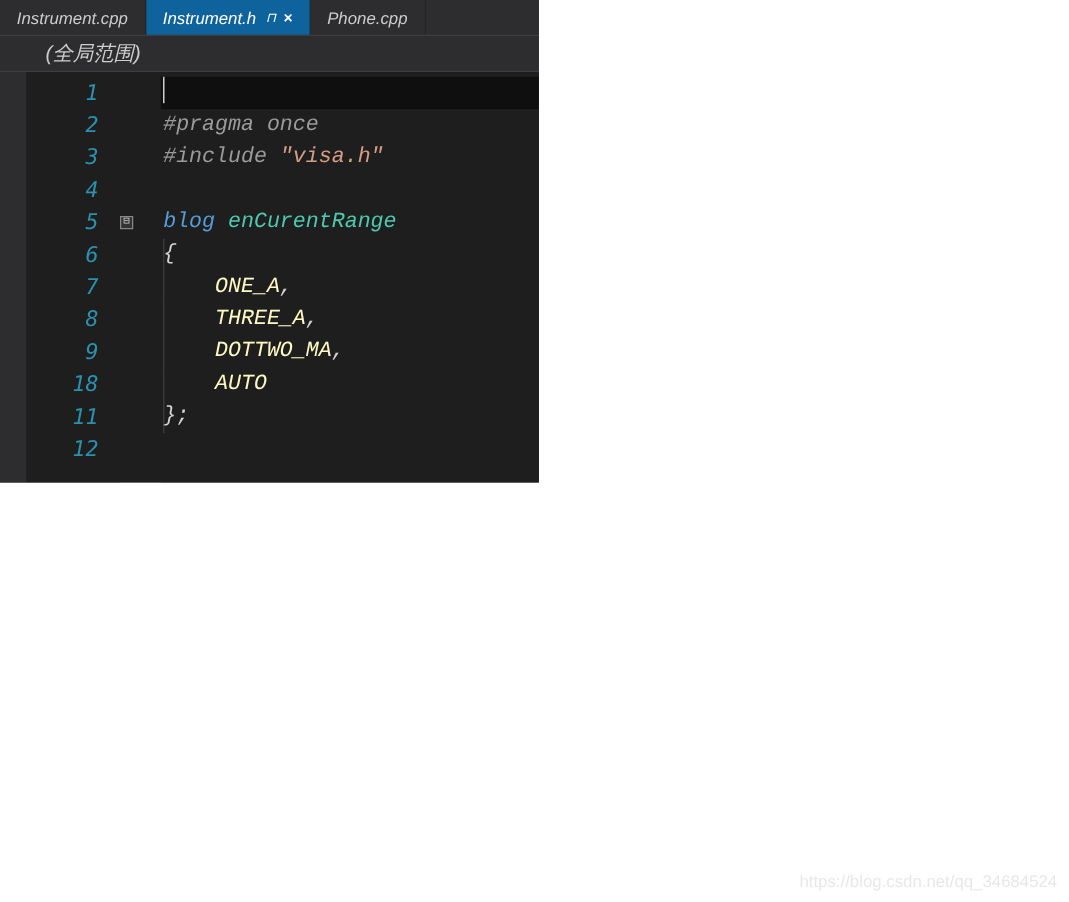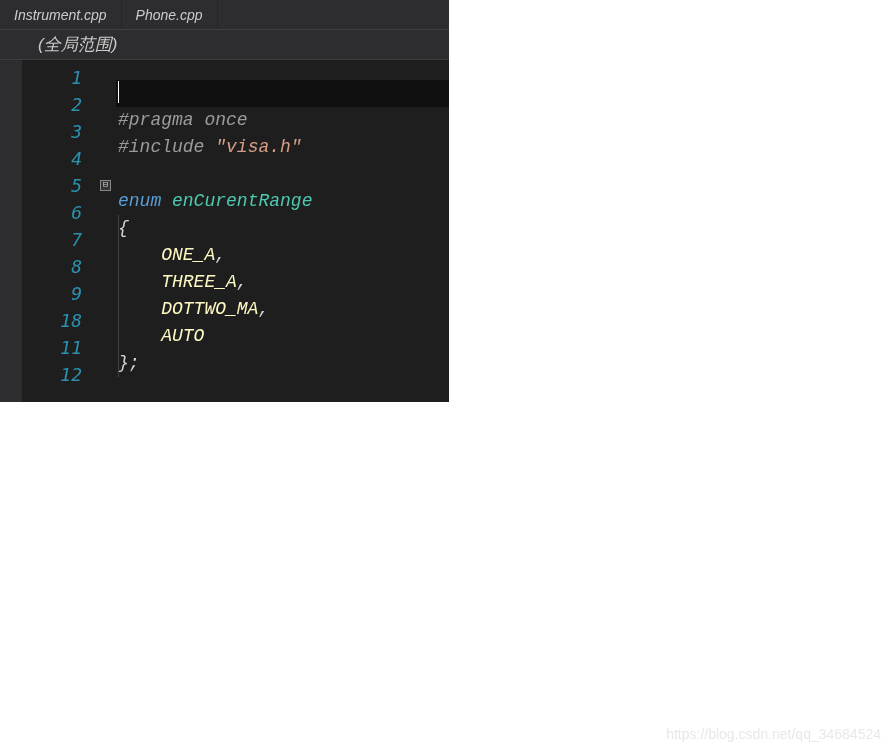--- a/index.html
+++ b/index.html
@@ -94,25 +94,26 @@
       background: #333;
       color: #ccc;
       font-size: 9px;
       line-height: 9px;
       text-align: center;
       margin-top: 116px;
       cursor: pointer;
     }
     .code-area {
       flex: 1;
-      padding-top: 20px;
+      padding-top: 4px;
       font-size: 18px;
       line-height: 27px;
       background: #1e1e1e;
       position: relative;
+      margin-left: 18px;
     }
     .code-line {
       height: 27px;
       white-space: pre;
       padding-left: 2px;
       position: relative;
     }
     .code-line.current-line {
       background: #0f0f0f;
     }
@@ -148,20 +149,25 @@
     }
   </style>
 </head>
 <body>
 
 <div class="editor-container">
   <div class="tab-bar">
     <div class="tab">
       <span class="tab-text">Instrument.cpp</span>
     </div>
+    <div class="tab active">
+      <span class="tab-text">Instrument.h</span>
+      <span class="tab-pin">⊓</span>
+      <span class="tab-close">×</span>
+    </div>
     <div class="tab">
       <span class="tab-text">Phone.cpp</span>
     </div>
   </div>
 
   <div class="scope-bar">
     <span>(全局范围)</span>
   </div>
 
   <div class="editor-body">
@@ -184,21 +190,21 @@
 
     <div class="fold-column">
       <div class="fold-marker">⊟</div>
     </div>
 
     <div class="code-area">
       <div class="code-line current-line"><span class="cursor"></span></div>
       <div class="code-line"><span class="kw-preproc">#pragma</span><span class="kw-preproc"> once</span></div>
       <div class="code-line"><span class="kw-preproc">#include</span><span class="kw-string"> "visa.h"</span></div>
       <div class="code-line"></div>
-      <div class="code-line"><span class="kw-enum">enum</span><span class="kw-type"> enCurentRange</span></div>
+      <div class="code-line"><span class="kw-enum">blog</span><span class="kw-type"> enCurentRange</span></div>
       <div class="code-line"><span class="indent-guide"></span><span class="kw-punct">{</span></div>
       <div class="code-line"><span class="indent-guide"></span><span class="kw-ident">    ONE_A</span><span class="kw-punct">,</span></div>
       <div class="code-line"><span class="indent-guide"></span><span class="kw-ident">    THREE_A</span><span class="kw-punct">,</span></div>
       <div class="code-line"><span class="indent-guide"></span><span class="kw-ident">    DOTTWO_MA</span><span class="kw-punct">,</span></div>
       <div class="code-line"><span class="indent-guide"></span><span class="kw-ident">    AUTO</span></div>
       <div class="code-line"><span class="indent-guide"></span><span class="kw-punct">}</span><span class="kw-punct">;</span></div>
       <div class="code-line"></div>
     </div>
   </div>
 </div>

